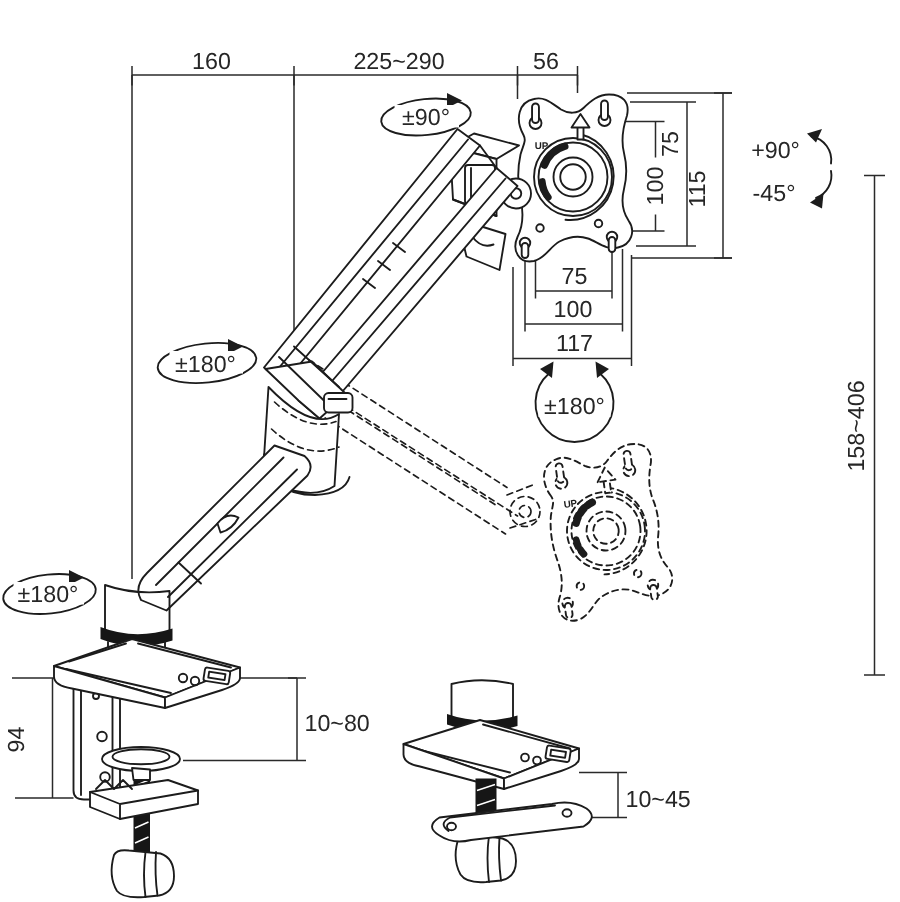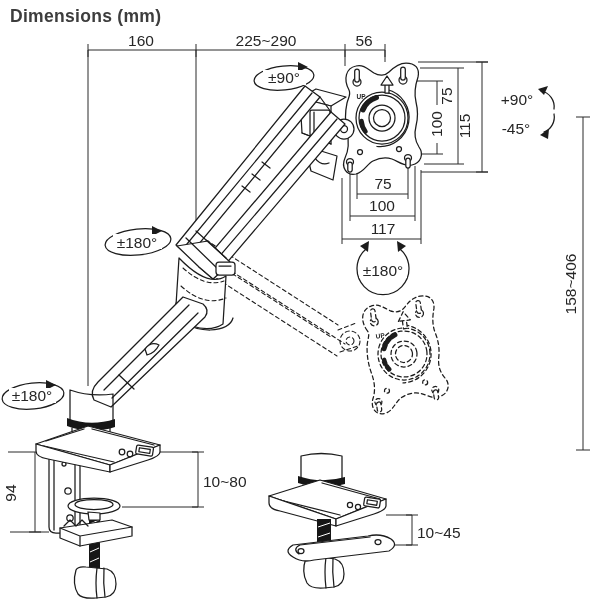--- a/index.html
+++ b/index.html
@@ -17,21 +17,20 @@
   .crescent{stroke:#1c1c1c;fill:none;stroke-linecap:round;}
   text.dimtxt{font-family:"Liberation Sans",sans-serif;font-size:15.5px;fill:#262626;}
   text.uptxt{font-family:"Liberation Sans",sans-serif;font-size:6.5px;font-weight:700;fill:#1c1c1c;}
   .whitebg{fill:#ffffff;stroke:none;}
   .arrowhead{fill:#1c1c1c;stroke:none;}
 </style>
 </head>
 <body>
 
 <div class="canvas">
-  <div class="page-title">Dimensions (mm)</div>
 
   <svg width="600" height="601" viewBox="0 0 600 601">
 
     <defs>
 
       <g id="vesaPlate">
         <path class="inkf" d="M 349 90
           C 343 79 346 68 356 66 C 363 64 368 69 374 73 C 379 76 385 76 389 72
           C 394 67 399 63 406 63 C 415 63 420 68 418 77 C 415 86 414 94 416 102
           C 418 110 418 118 416 126 C 414 134 415 141 419 147 C 424 154 421 163 412 165

